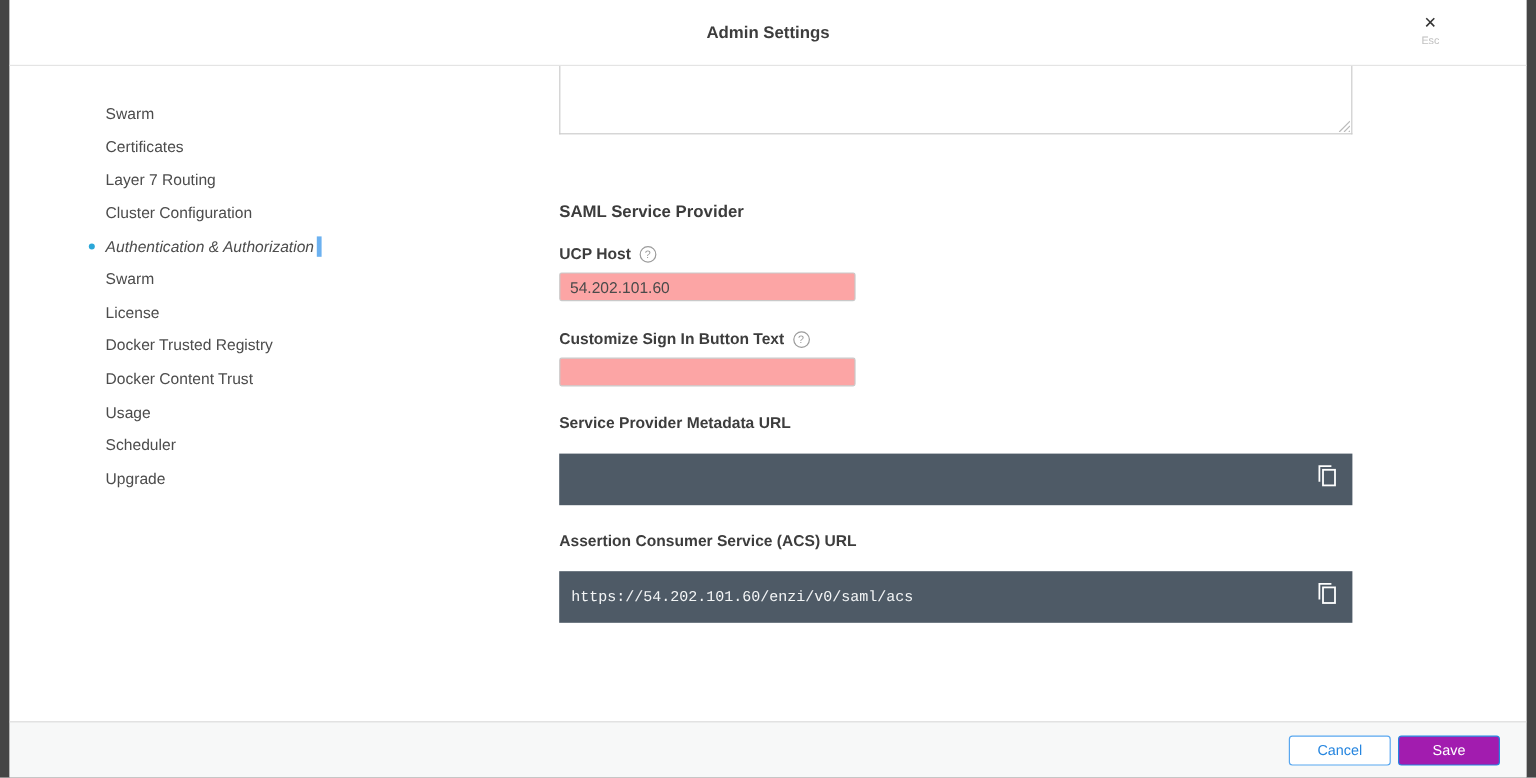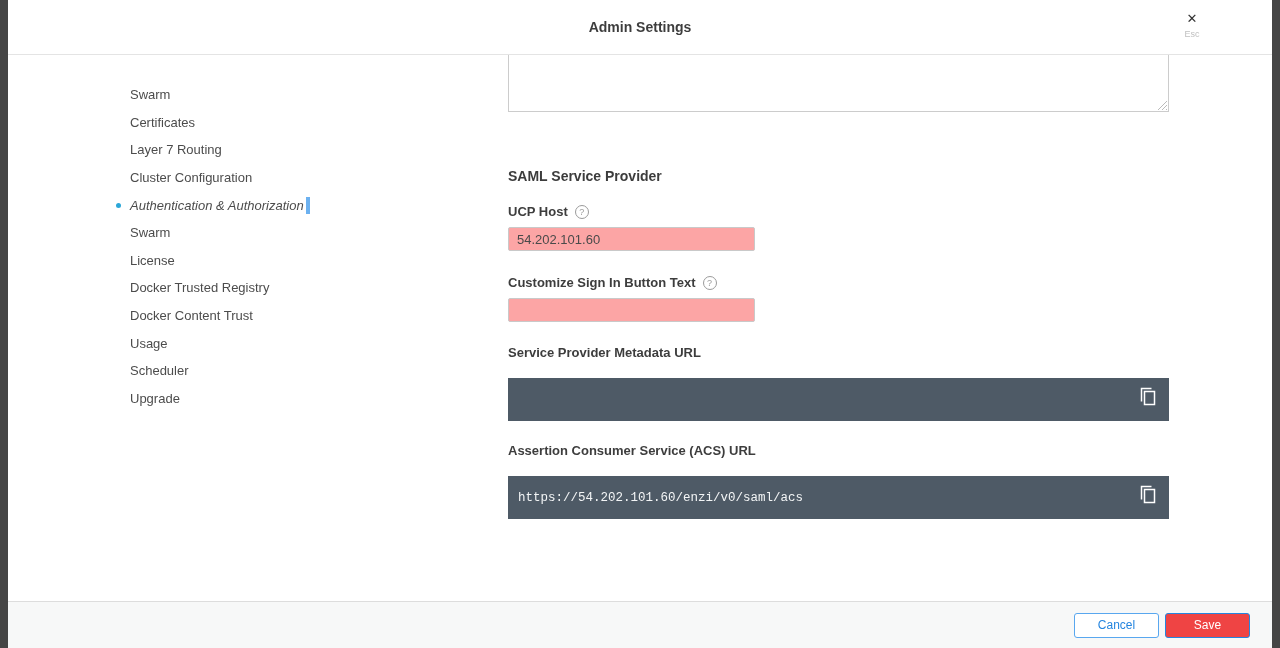--- a/index.html
+++ b/index.html
@@ -12,21 +12,21 @@
   
   .header { flex:0 0 55px; position:relative; border-bottom:1px solid #e4e4e4; background:#fff; }
   .title { position:absolute; left:0; right:0; top:0; line-height:55px; text-align:center;
            font-size:14px; font-weight:bold; color:#3d3d3d; }
   .close-wrap { position:absolute; top:12px; right:64px; width:32px; text-align:center; cursor:pointer; }
   .close-x { display:block; font-size:13px; color:#333; line-height:14px; }
   .esc-hint { display:block; font-size:9px; color:#c0c0c0; margin-top:3px; }
 
   
   .body { flex:1 1 auto; display:flex; overflow:hidden; background:#fff; }
-  .sidebar { flex:0 0 458px; padding:26px 0 0 80px;margin-left:42px; }
+  .sidebar { flex:0 0 458px; padding:26px 0 0 80px; }
   .nav-item { height:27.6px; display:flex; align-items:center; font-size:13px; color:#4c4c4c;
               position:relative; width:max-content; cursor:pointer; }
   .nav-item.active .nav-label { font-style:italic; }
   .dot { position:absolute; left:-14px; width:5px; height:5px; border-radius:50%; background:#2ba7d8; }
   .cursor-bar { width:4px; height:17px; background:#6cb1f0; margin-left:2px; }
 
   .main { width:661px; }
   .textarea-stub { height:57px; border:1px solid #ccc; border-top:none; position:relative; background:#fff; }
   .resize-handle { position:absolute; right:1px; bottom:1px; }
 
@@ -49,21 +49,21 @@
               padding:0 10px; position:relative; color:#f3f5f6;
               font-family:"Liberation Mono","DejaVu Sans Mono",monospace; font-size:12.5px; }
   .copy-btn { position:absolute; right:11px; top:8px; width:20px; height:22px; cursor:pointer; }
 
   
   .footer { flex:0 0 47px; border-top:1px solid #ddd; background:#f7f8f8; display:flex;
             align-items:center; justify-content:flex-end; padding-right:22px; gap:6px; }
   .btn { height:25px; min-width:85px; border-radius:3px; font-size:12px; cursor:pointer;
          font-family:"Liberation Sans", sans-serif; }
   .btn-cancel { background:#fff; border:1px solid #59a7ef; color:#2585df; }
-  .btn-save { background:#ef4444; border:1px solid #2585df; color:#fff; }
+  .btn-save { background:#a21caf; border:1px solid #2585df; color:#fff; }
 </style>
 </head>
 <body>
 
 <div class="modal">
 
   <div class="header">
     <div class="title">Admin Settings</div>
     <div class="close-wrap">
       <span class="close-x">✕</span>

